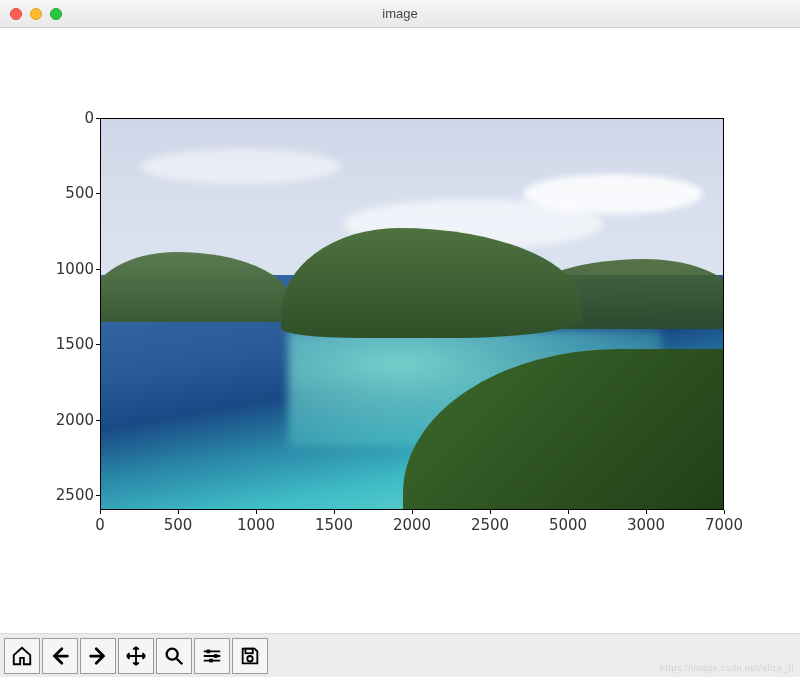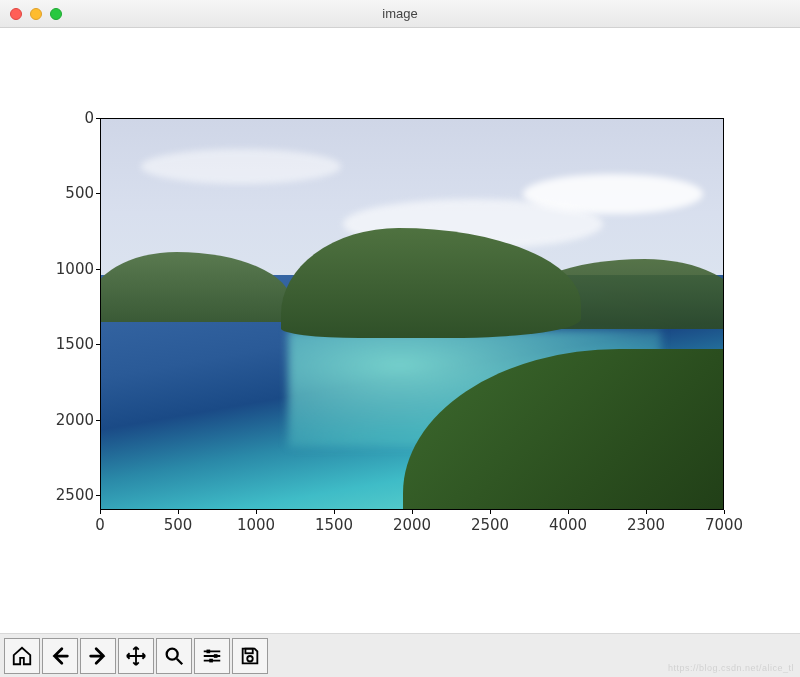--- a/index.html
+++ b/index.html
@@ -192,22 +192,22 @@
   <div class="ytickmark" style="top:316px"></div>
   <div class="ytickmark" style="top:392px"></div>
   <div class="ytickmark" style="top:467px"></div>
 
   <div class="tick xtick" style="left:100px">0</div>
   <div class="tick xtick" style="left:178px">500</div>
   <div class="tick xtick" style="left:256px">1000</div>
   <div class="tick xtick" style="left:334px">1500</div>
   <div class="tick xtick" style="left:412px">2000</div>
   <div class="tick xtick" style="left:490px">2500</div>
-  <div class="tick xtick" style="left:568px">4000</div>
-  <div class="tick xtick" style="left:646px">2300</div>
+  <div class="tick xtick" style="left:568px">5000</div>
+  <div class="tick xtick" style="left:646px">3000</div>
   <div class="tick xtick" style="left:724px">7000</div>
   <div class="xtickmark" style="left:100px"></div>
   <div class="xtickmark" style="left:178px"></div>
   <div class="xtickmark" style="left:256px"></div>
   <div class="xtickmark" style="left:334px"></div>
   <div class="xtickmark" style="left:412px"></div>
   <div class="xtickmark" style="left:490px"></div>
   <div class="xtickmark" style="left:568px"></div>
   <div class="xtickmark" style="left:646px"></div>
   <div class="xtickmark" style="left:724px"></div>
@@ -251,13 +251,13 @@
   </div>
   <div class="tbtn" title="Save the figure">
     <svg viewBox="0 0 24 24">
         <path d="M4 4 L17 4 L20 7 L20 20 L4 20 Z" fill="none" stroke="#000" stroke-width="2"></path>
         <rect x="7" y="4" width="8" height="5" fill="none" stroke="#000" stroke-width="2"></rect>
         <circle cx="12" cy="15" r="3" fill="none" stroke="#000" stroke-width="2"></circle>
       </svg>
   </div>
 </div>
 
-<div class="watermark">https://blog.csdn.net/alice_tl</div>
+<div class="watermark">https://image.csdn.net/alice_tl</div>
 
 </body></html>

